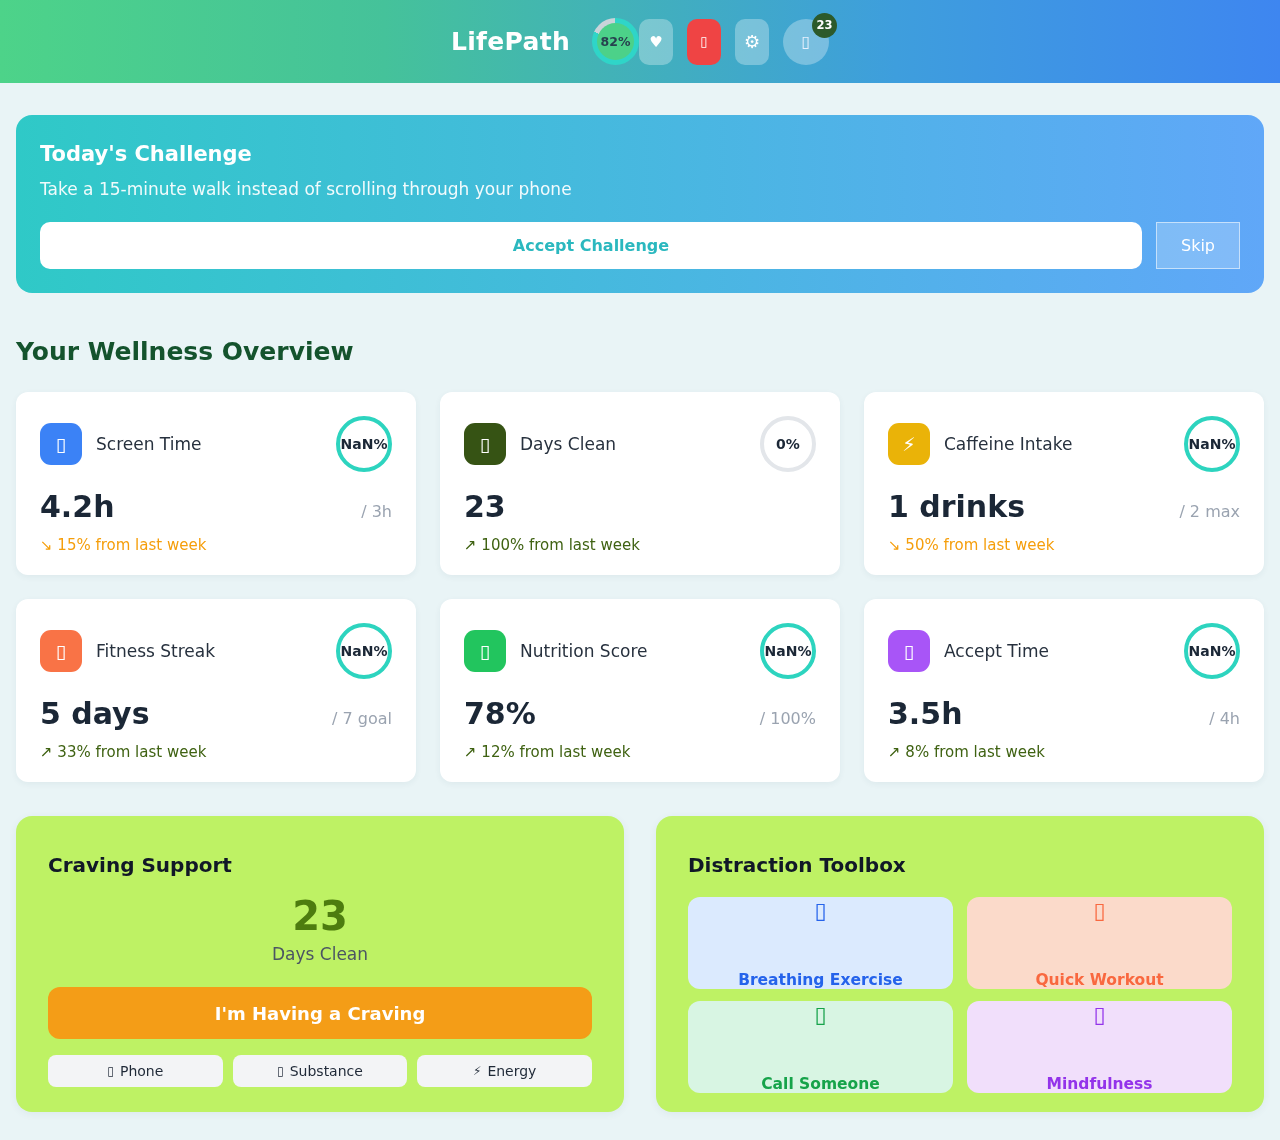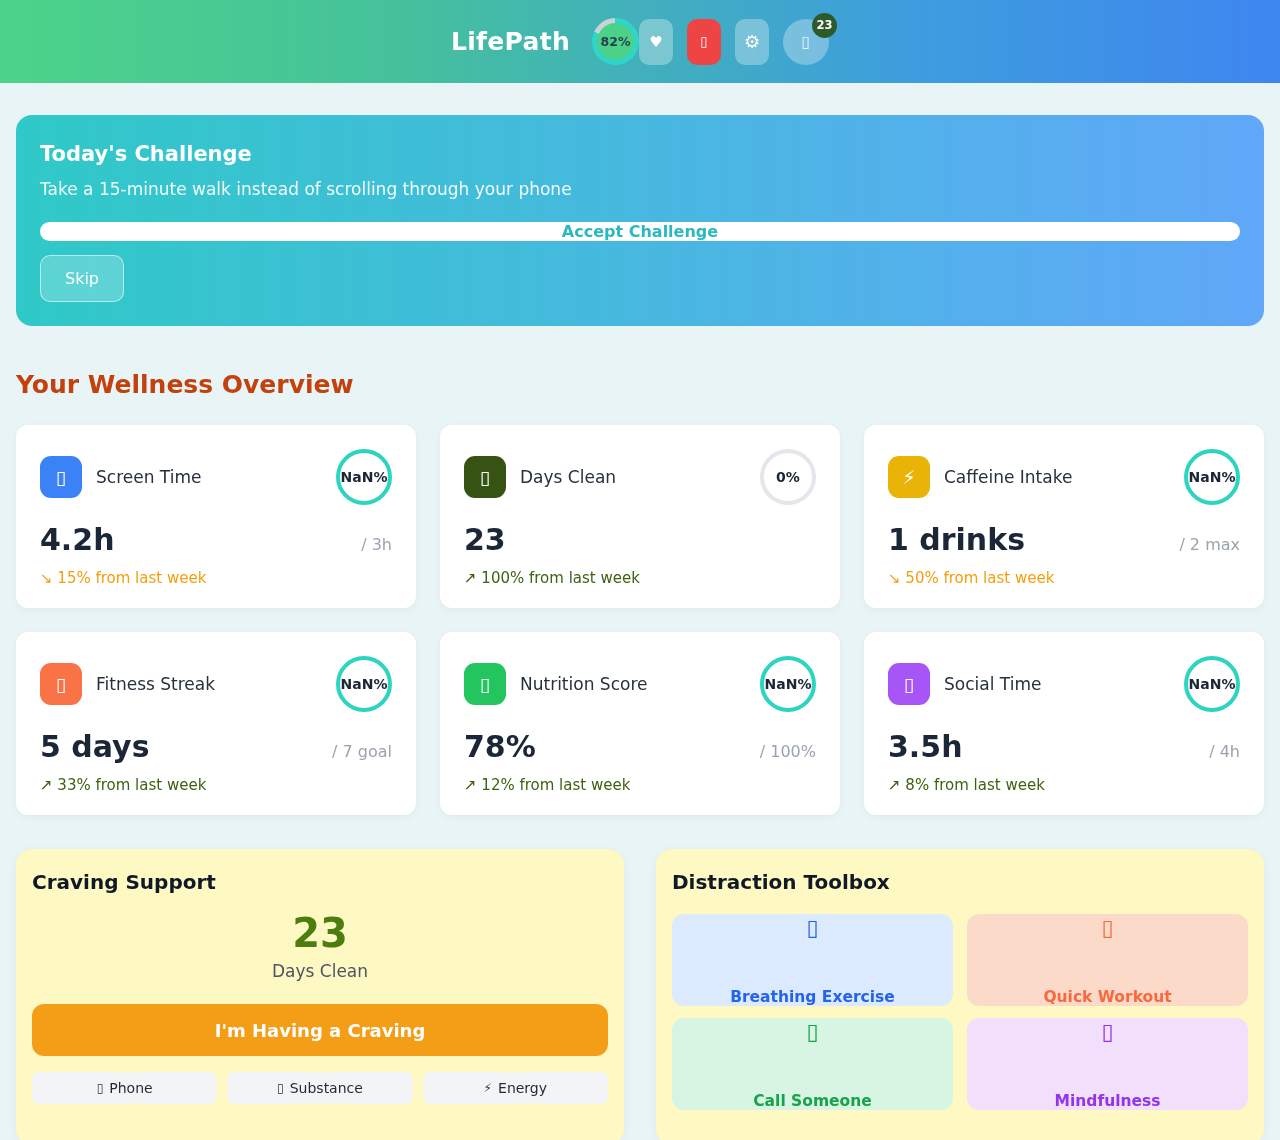--- a/index.html
+++ b/index.html
@@ -60,33 +60,33 @@
   main { padding: 0 16px 32px; }
 
   
   .challenge {
     margin-top: 32px; border-radius: 16px; padding: 27px 24px 24px;
     background: linear-gradient(90deg, #2FC9C7, #60A7F8);
     color: #fff;
   }
   .challenge h2 { font-size: 21px; font-weight: 700; }
   .challenge p { margin-top: 13px; font-size: 17px; color: rgba(255,255,255,0.93); font-weight: 400; }
-  .challenge-actions { display: flex; gap: 14px; margin-top: 23px; flex-direction: column; }
+  .challenge-actions { display: flex; gap: 14px; margin-top: 23px; }
   .accept {
     flex: 1; height: 47px; border: none; border-radius: 10px;
     background: #fff; color: #2BB8BF; font-size: 16px; font-weight: 700;
   }
   .skip {
-    width: 84px; height: 47px; border-radius: 10px;
+    width: 84px; height: 47px; border-radius: 0;
     border: 1px solid rgba(255,255,255,0.55);
     background: rgba(255,255,255,0.22); color: #fff; font-size: 16px;
   }
 
   
-  .section-heading { margin-top: 44px; font-size: 25px; font-weight: 800; color: #c2410c; }
+  .section-heading { margin-top: 44px; font-size: 25px; font-weight: 800; color: #14532d; }
   .cards { display: grid; grid-template-columns: repeat(3, 1fr); gap: 24px; margin-top: 26px; }
   .card {
     background: #fff; border-radius: 12px; padding: 24px; height: 183px;
     box-shadow: 0 2px 6px rgba(30,60,90,0.06);
   }
   .card-head { display: flex; align-items: center; }
   .icon-box {
     width: 42px; height: 42px; border-radius: 11px; color: #fff;
     display: flex; align-items: center; justify-content: center; font-size: 19px;
   }
@@ -101,21 +101,21 @@
   .card-value-row { display: flex; align-items: baseline; margin-top: 17px; gap: 48px; }
   .value { font-size: 30px; font-weight: 800; color: #1B2736; }
   .target { margin-left: auto; font-size: 16px; color: #9AA3B0; }
   .trend { margin-top: 12px; font-size: 15px; font-weight: 500; }
   .trend-up   { color: #3F6212; }
   .trend-down { color: #F59E0B; }
 
   
   .bottom { display: grid; grid-template-columns: 1fr 1fr; gap: 32px; margin-top: 34px; }
   .panel {
-    background: #fef9c3; border-radius: 16px; padding: 16px; height: 296px;
+    background: #bef264; border-radius: 16px; padding: 32px; height: 296px;
     box-shadow: 0 2px 8px rgba(30,60,90,0.06);
   }
   .panel h3 { padding-top: 5px; font-size: 20px; font-weight: 700; color: #111827; }
   .days-value { text-align: center; margin-top: 16px; font-size: 40px; font-weight: 800; color: #4D7C0F; }
   .days-label { text-align: center; margin-top: 5px; font-size: 17px; color: #4B5563; }
   .craving-btn {
     display: block; width: 100%; margin-top: 23px; height: 52px;
     border: none; border-radius: 12px; background: #F49D17;
     color: #fff; font-size: 18px; font-weight: 700;
   }
@@ -243,21 +243,21 @@
       <div class="value">78%</div>
       <div class="target">/ 100%</div>
     </div>
     <div class="trend trend-up">↗ 12% from last week</div>
   </div>
       <div class="card">
     <div class="card-head">
       <div class="icon-box" style="background: rgb(168, 85, 247);">
         <span class="tofu-ch">▯</span>
       </div>
-      <div class="card-title">Social Time</div>
+      <div class="card-title">Accept Time</div>
       <div class="ring ring-full">NaN%</div>
     </div>
     <div class="card-value-row">
       <div class="value">3.5h</div>
       <div class="target">/ 4h</div>
     </div>
     <div class="trend trend-up">↗ 8% from last week</div>
   </div>
     </div>
 

